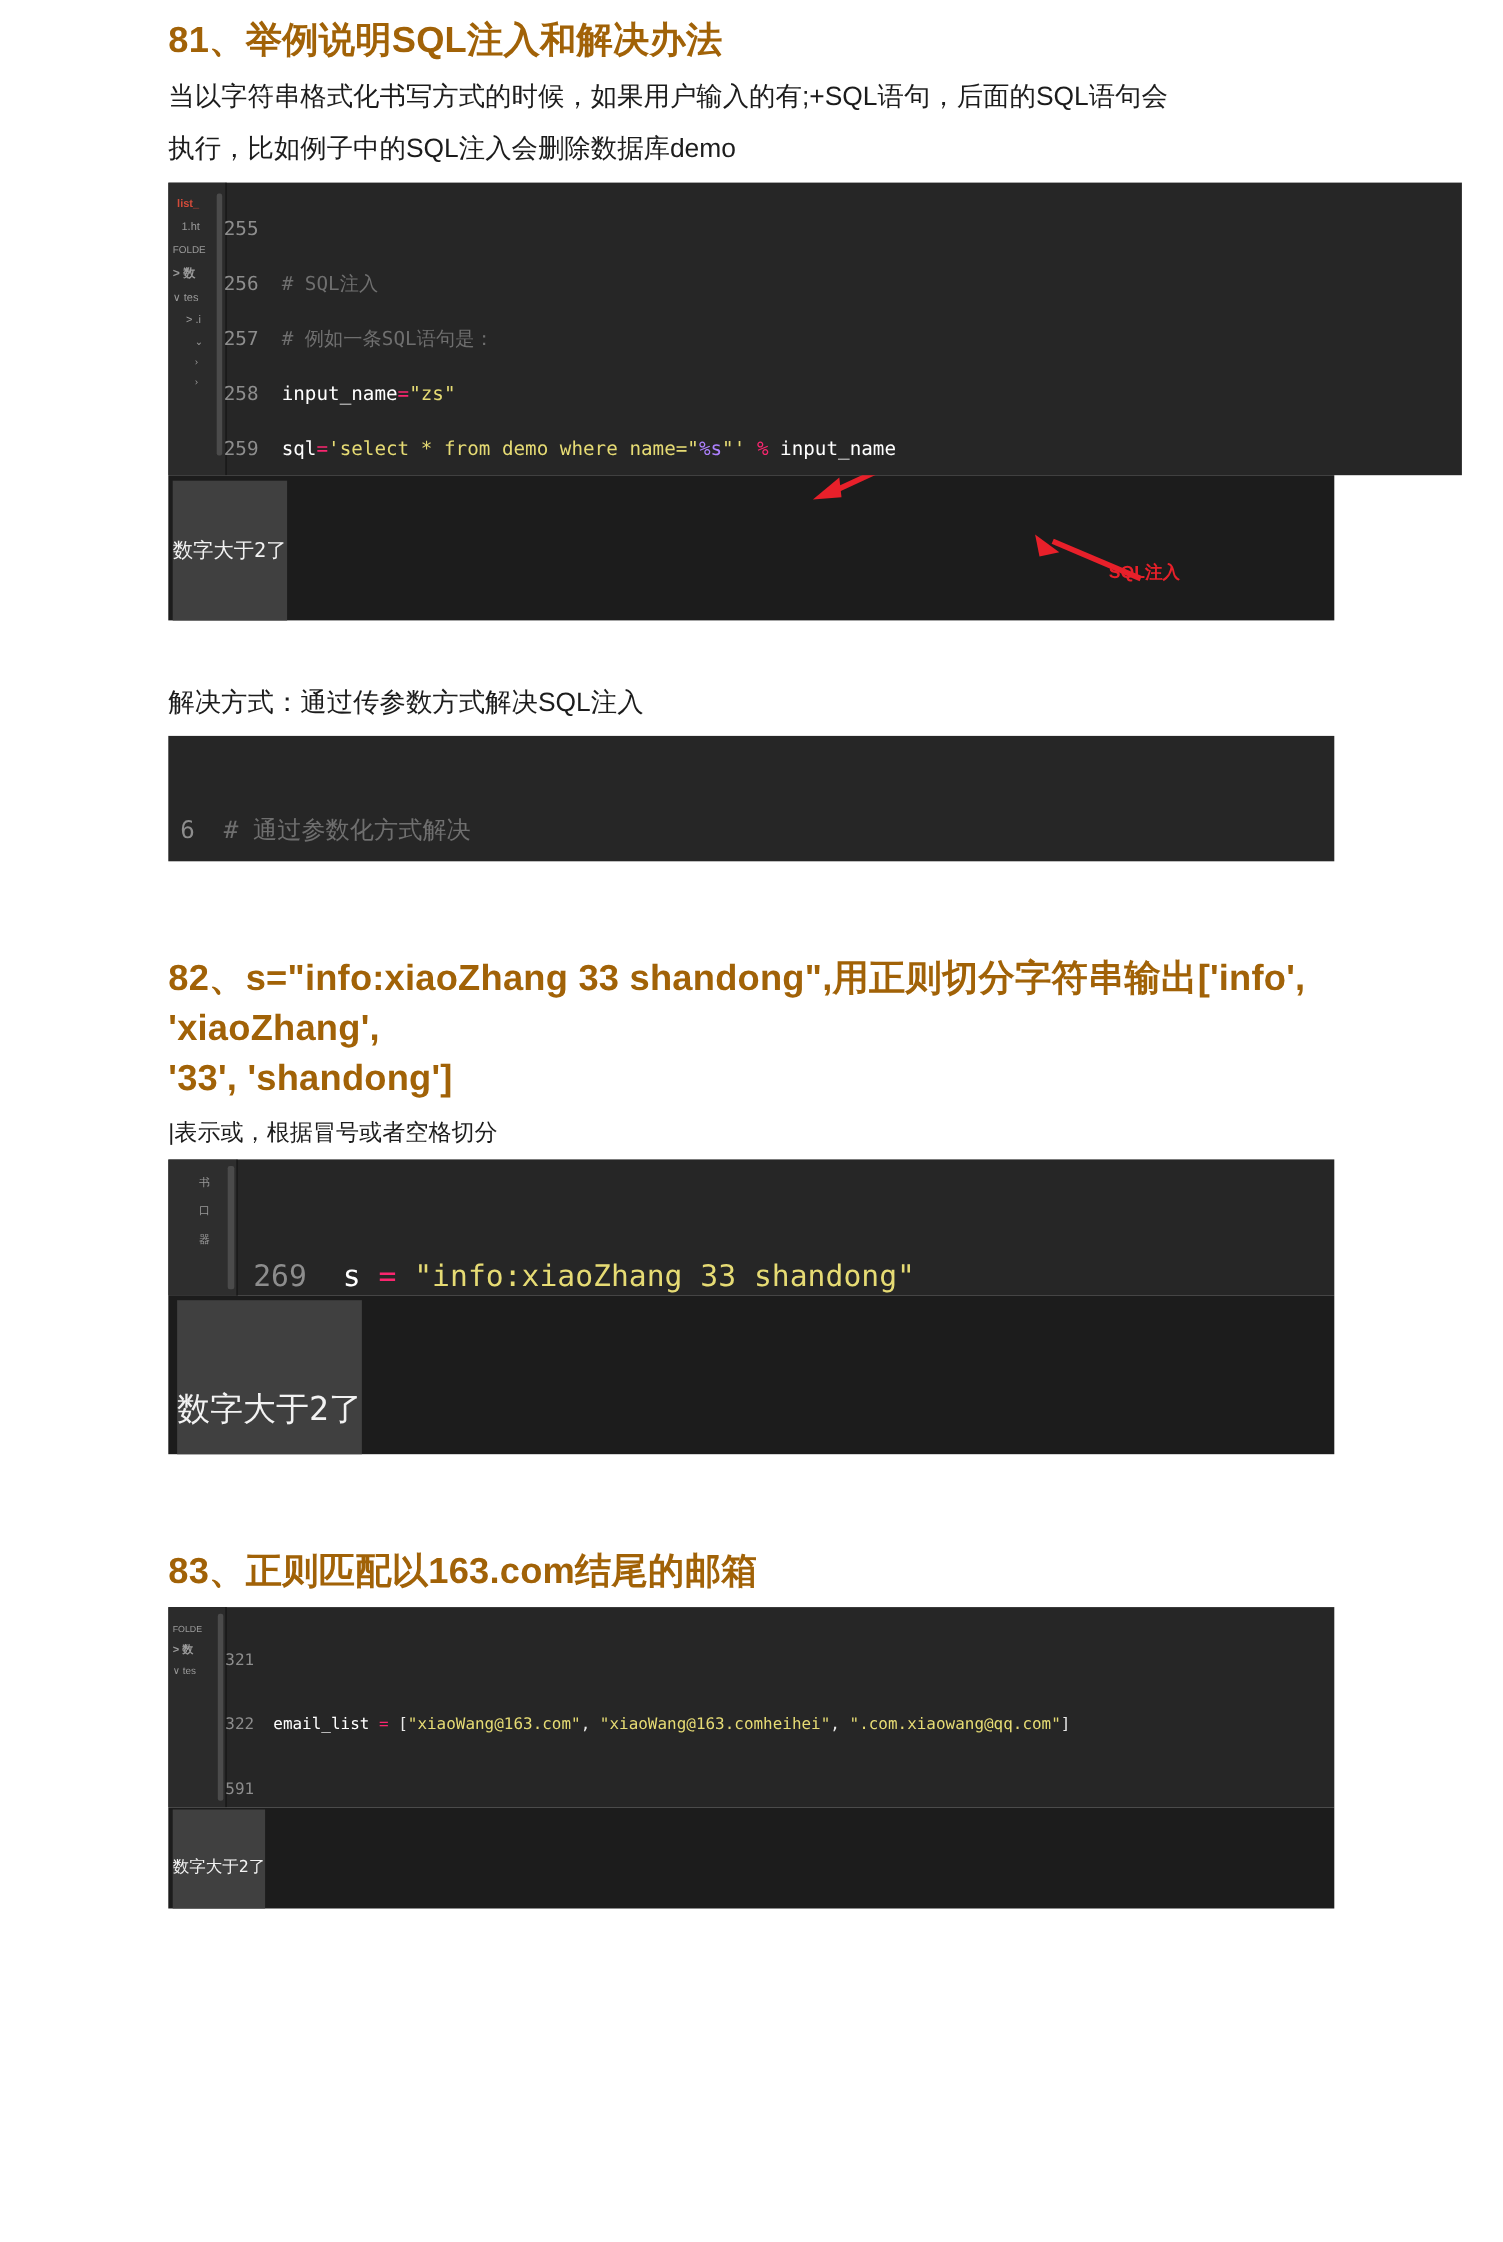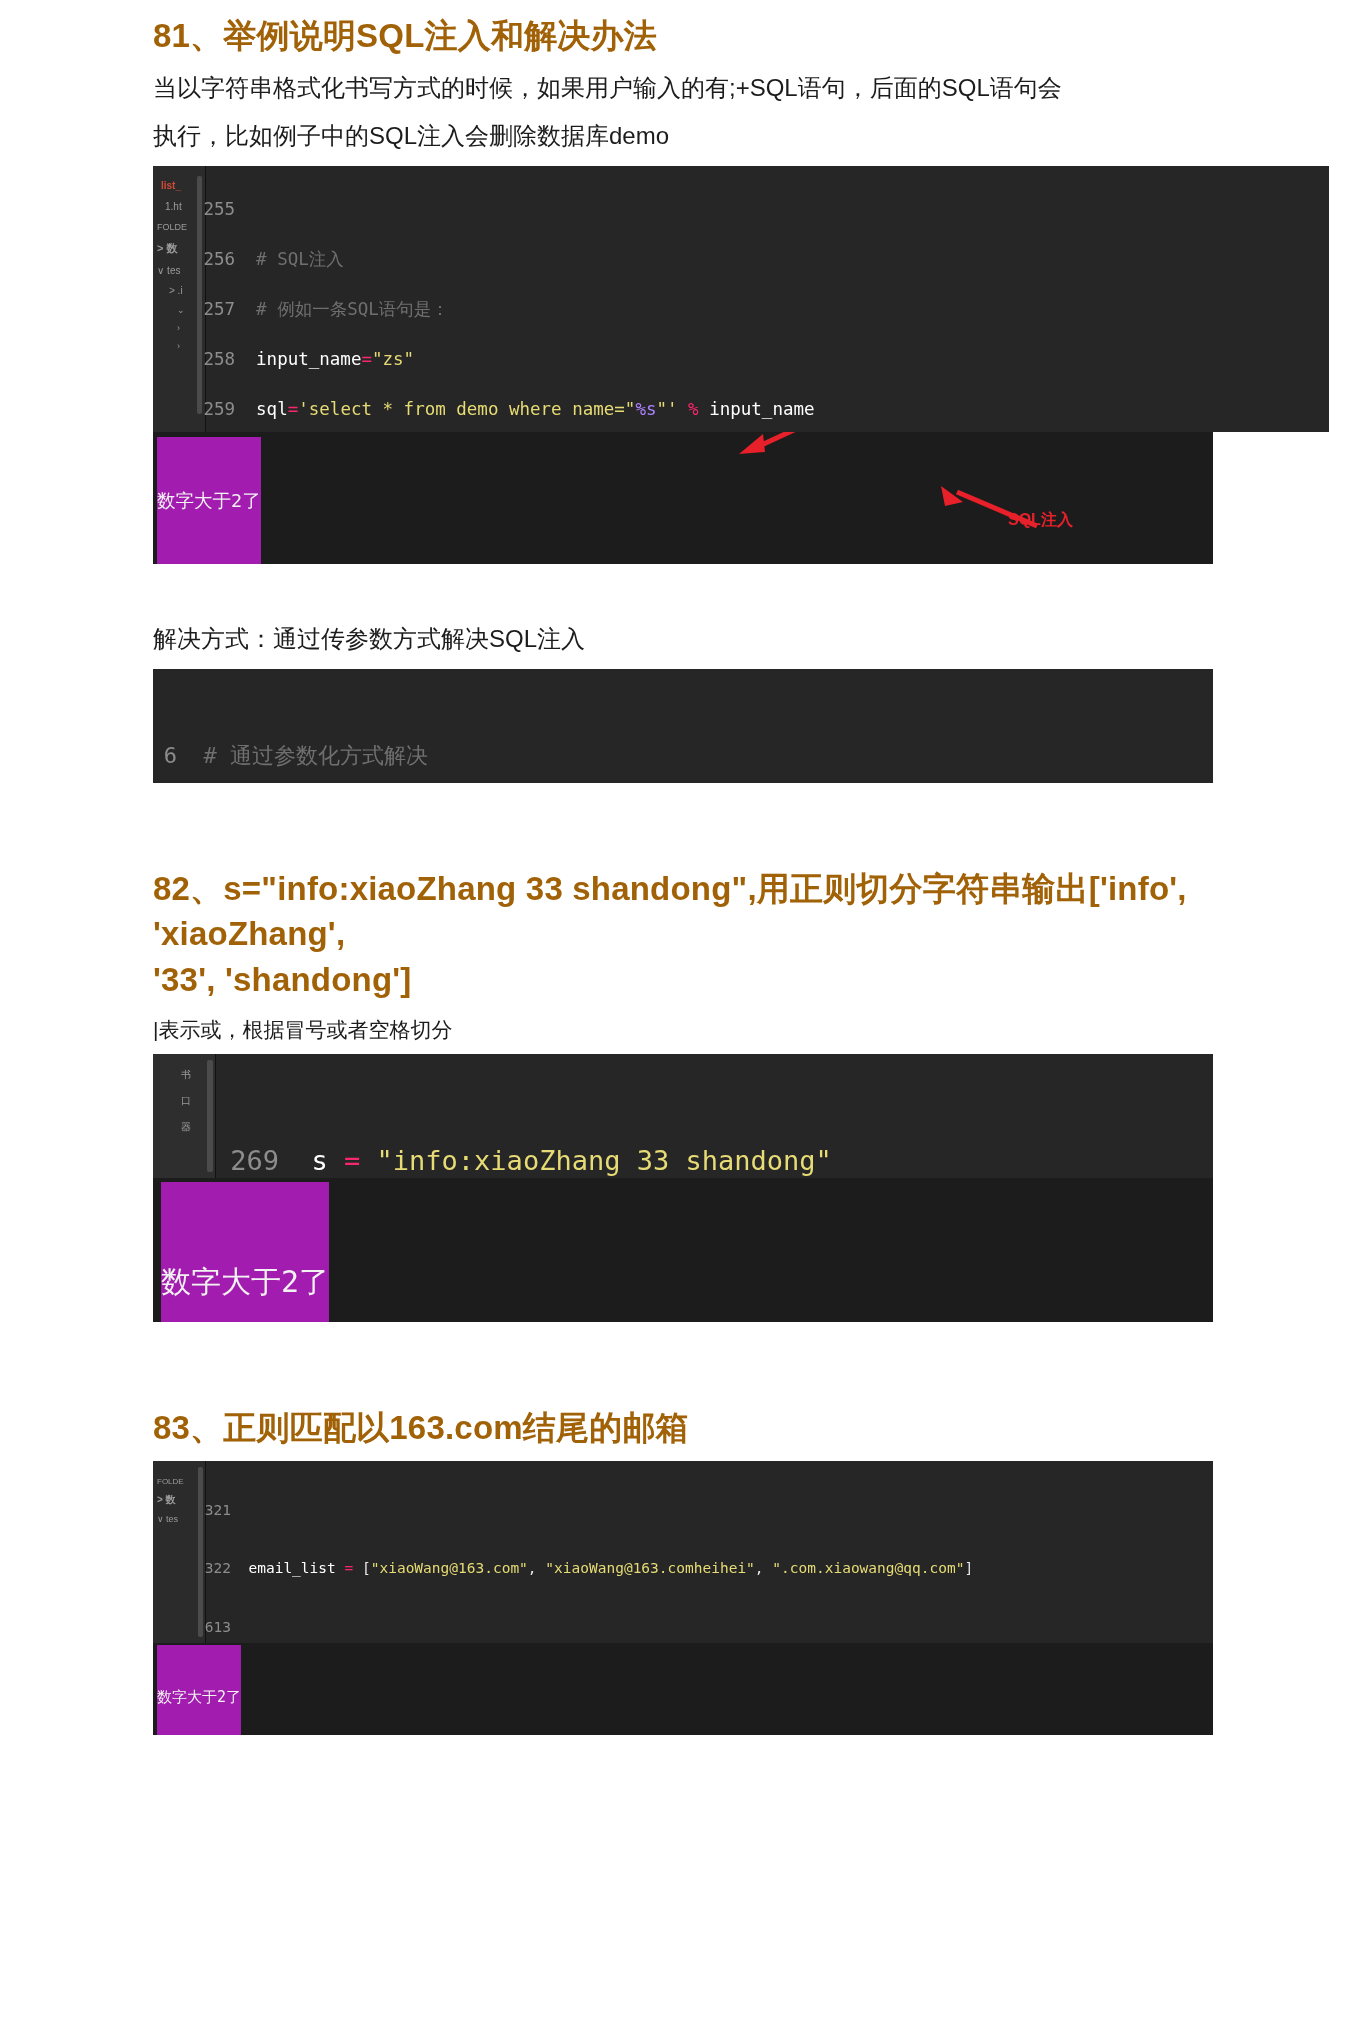--- a/index.html
+++ b/index.html
@@ -16,21 +16,21 @@
   .shot .sidebar{position:absolute;left:0;top:0;bottom:0;background:#2b2b2b;border-right:1px solid #111;}
   .shot .sidebar .sb-row{color:#9b9b9b;white-space:nowrap;overflow:hidden;font-family:"Liberation Sans",sans-serif;}
   .code{position:relative;font-family:"DejaVu Sans Mono","Liberation Mono",monospace;white-space:pre;}
   .ln{color:#8d8d8d;display:inline-block;text-align:right;}
   .c-plain{color:#e8e8e8;}
   .c-com{color:#6f6f6f;}
   .c-str{color:#e6db74;}
   .c-op{color:#f9266f;}
   .c-pct{color:#ae81ff;}
   .c-var{color:#ffffff;}
-  .console{background:#a21caf;font-family:"DejaVu Sans Mono","Liberation Mono",monospace;white-space:pre;}
+  .console{background:#404040;font-family:"DejaVu Sans Mono","Liberation Mono",monospace;white-space:pre;}
   .out-w{color:#f2f2f2;}
   .annot{position:absolute;color:#e8202a;font-weight:bold;font-family:"Liberation Sans",sans-serif;white-space:nowrap;}
   .arrow{position:absolute;}
   .scroll-thumb{position:absolute;background:#555;border-radius:2px;}
 </style>
 </head>
 <body>
 
 <div class="page">
 
@@ -134,21 +134,21 @@
   <div class="shot" style="width:1060px;height:182px;">
     <div class="sidebar" style="width:52px;">
       <div class="sb-row" style="font-size:8px;padding:16px 0 0 4px;">FOLDE</div>
       <div class="sb-row" style="font-size:10px;padding:7px 0 0 4px;font-weight:bold;">&gt; 数</div>
       <div class="sb-row" style="font-size:9px;padding:7px 0 0 4px;">∨ tes</div>
     </div>
     <div class="scroll-thumb" style="left:45px;top:6px;width:5px;height:170px;background:#4b4b4b;"></div>
     <div class="code" style="position:absolute;left:48px;top:1px;font-size:14.5px;line-height:19.5px;">
       <div><span class="ln" style="width:30px;">321</span>  </div>
       <div><span class="ln" style="width:30px;">322</span>  <span class="c-var">email_list</span> <span class="c-op">=</span> <span class="c-plain">[</span><span class="c-str">"xiaoWang@163.com"</span><span class="c-plain">, </span><span class="c-str">"xiaoWang@163.comheihei"</span><span class="c-plain">, </span><span class="c-str">".com.xiaowang@qq.com"</span><span class="c-plain">]</span></div>
-      <div><span class="ln" style="width:30px;">613</span>  </div>
+      <div><span class="ln" style="width:30px;">591</span>  </div>
       
       
       
       
       
       
     </div>
   </div>
 
   <div class="shot" style="width:1060px;height:92px;background:#1c1c1c;">

